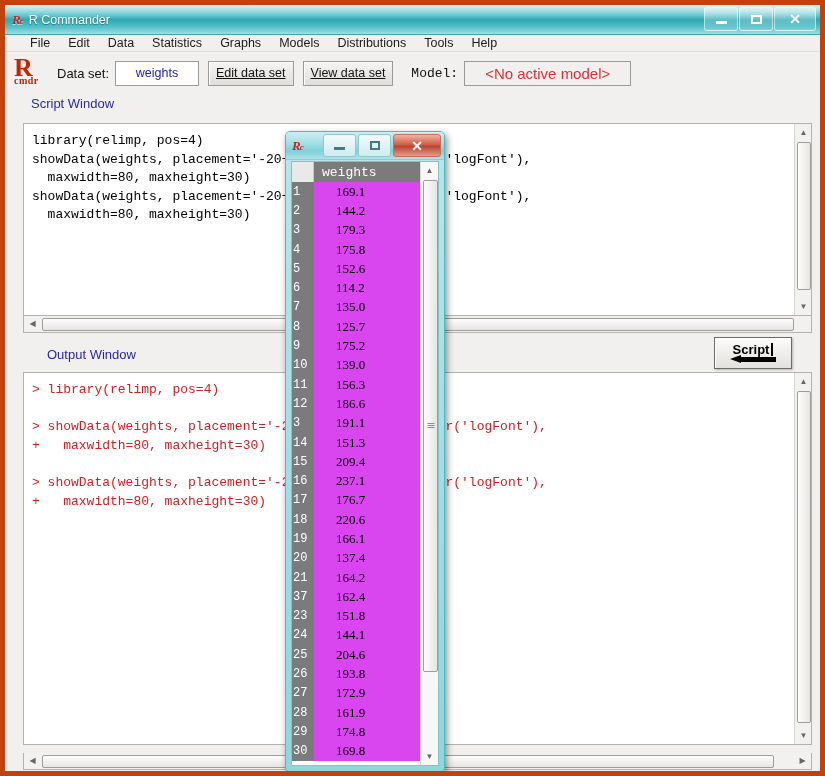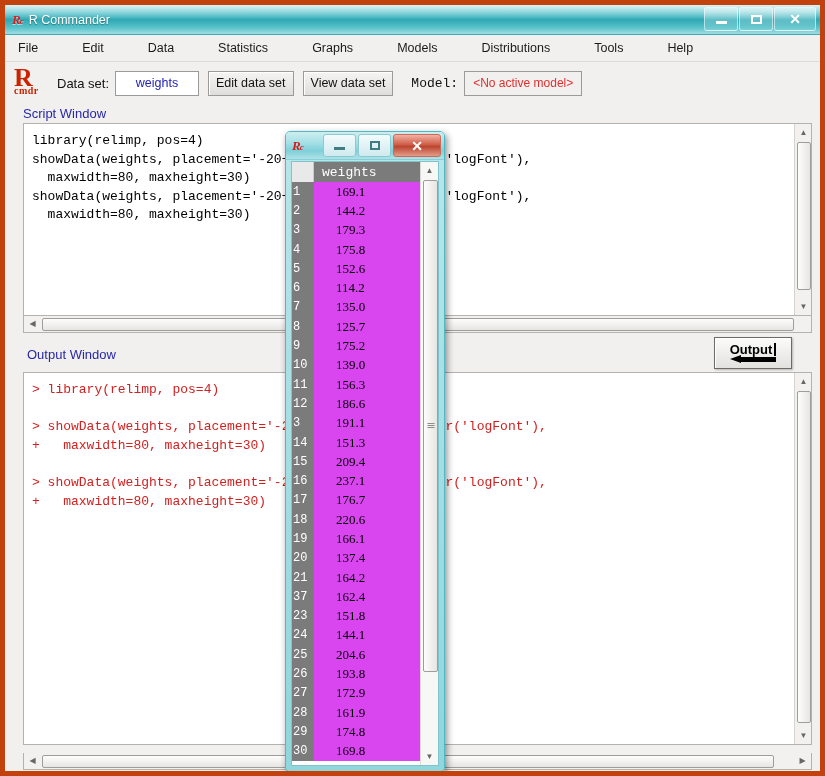--- a/index.html
+++ b/index.html
@@ -53,25 +53,24 @@
   .tb-btn.close{
     width:40px;
     background:linear-gradient(180deg,rgba(255,255,255,.45),rgba(255,255,255,.05));
   }
   .tb-glyph-min{width:11px;height:3px;background:#fff;margin-top:7px;}
   .tb-glyph-max{width:11px;height:9px;border:2px solid #fff;box-sizing:border-box;}
   .tb-glyph-close{font-weight:bold;font-size:14px;line-height:14px;font-family:"Liberation Sans",sans-serif;}
 
   
   .menubar{
-    height:27px;background:#f1f0ee;
+    height:17px;background:#f1f0ee;
     border-bottom:1px solid #dedcd8;
-    display:flex;align-items:center;padding-left:4px;
-    box-sizing:border-box;
-    gap:26px;
+    display:flex;align-items:center;padding-left:16px;
+    box-sizing:border-box;
   }
   .menuitem{
     font-size:12.5px;color:#1a1a1a;padding:2px 9px;cursor:default;
   }
 
   
   .toolbar{
     height:42px;display:flex;align-items:center;
     padding-left:8px;background:#f1f0ee;
     box-sizing:border-box;
@@ -97,34 +96,34 @@
     font-size:12.5px;color:#2222bb;padding:0 12px;
     box-sizing:border-box;
   }
   .btn3d{
     height:25px;margin-left:9px;
     background:linear-gradient(180deg,#f5f4f2,#e0dedb);
     border:1px solid #9a9a9a;
     box-shadow:inset 1px 1px 0 #ffffff;
     display:flex;align-items:center;justify-content:center;
     font-size:12.5px;color:#111;padding:0 7px;
-    box-sizing:border-box;cursor:default;
+    box-sizing:border-box;cursor:default;text-decoration:underline;
   }
   .model-box{
     height:25px;background:#f1f0ee;
     border:1px solid #9a9a9a;
     display:flex;align-items:center;justify-content:center;
-    font-size:12px;color:#e03030;padding:0 8px;
+    font-size:15px;color:#e03030;padding:0 20px;
     box-sizing:border-box;
   }
 
   
   .seclabel{
     font-size:13px;color:#2727a8;font-weight:normal;
-    padding-left:18px;height:21px;line-height:19px;
+    padding-left:26px;height:21px;line-height:19px;
   }
 
   
   .pane{
     position:relative;background:#ffffff;
     border:1px solid #b4b2af;
     box-sizing:border-box;
     overflow:hidden;
   }
   .codearea{
@@ -330,24 +329,24 @@
       <div class="sb-thumb" style="top:18px;left:2px;width:12px;height:146px;"></div>
       <div class="sb-arrow" style="bottom:1px;left:1px;">▼</div>
     </div>
   </div>
 
   <div class="hsb" style="position:absolute;left:18px;top:311px;width:789px;">
     <div class="sb-arrow" style="left:1px;top:0;">◀</div>
     <div class="sb-thumb horiz" style="left:18px;top:2px;height:11px;width:750px;"></div>
   </div>
 
-  <div class="seclabel" style="position:absolute;left:4px;top:340px;">Output Window</div>
+  <div class="seclabel" style="position:absolute;left:16px;top:340px;">Output Window</div>
 
   <div class="submit-btn" style="left:709px;top:332px;">
-    <div class="txt">Output</div>
+    <div class="txt">Script</div>
     <div class="arrow-left">
       <span class="shaft"></span>
       <span class="head"></span>
     </div>
   </div>
 
   <div class="pane" style="position:absolute;left:18px;top:367px;width:789px;height:373px;">
     <div class="codearea out"><span>&gt; library(relimp, pos=4)</span>
 <span></span>
 <span>&gt; showData(weights, placement='-20+200', font=getRcmdr('logFont'),</span>

